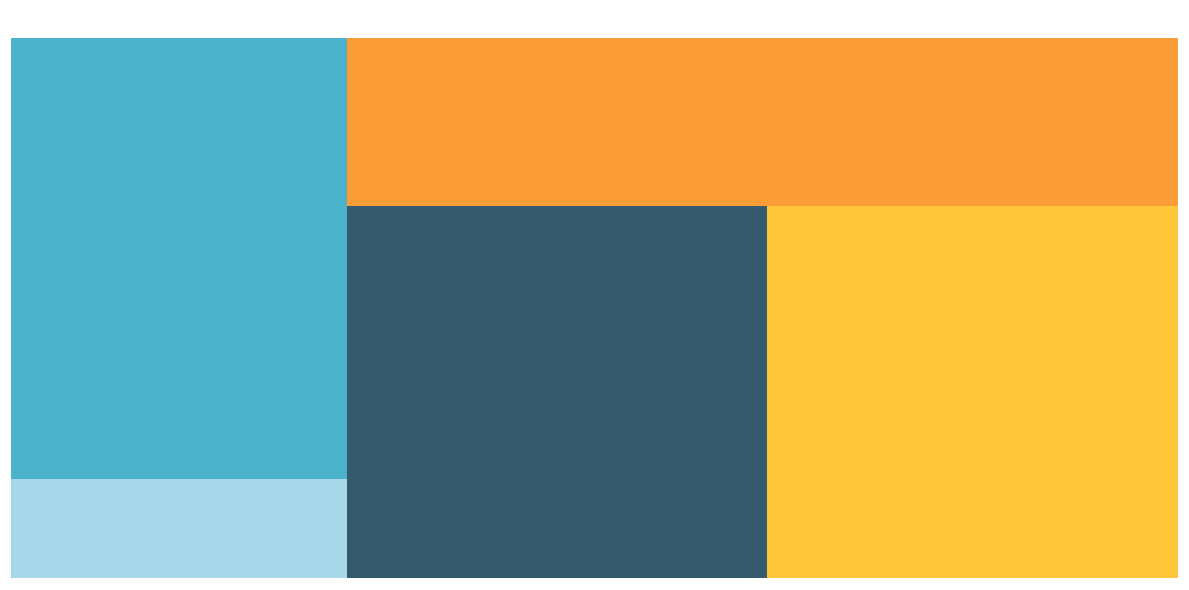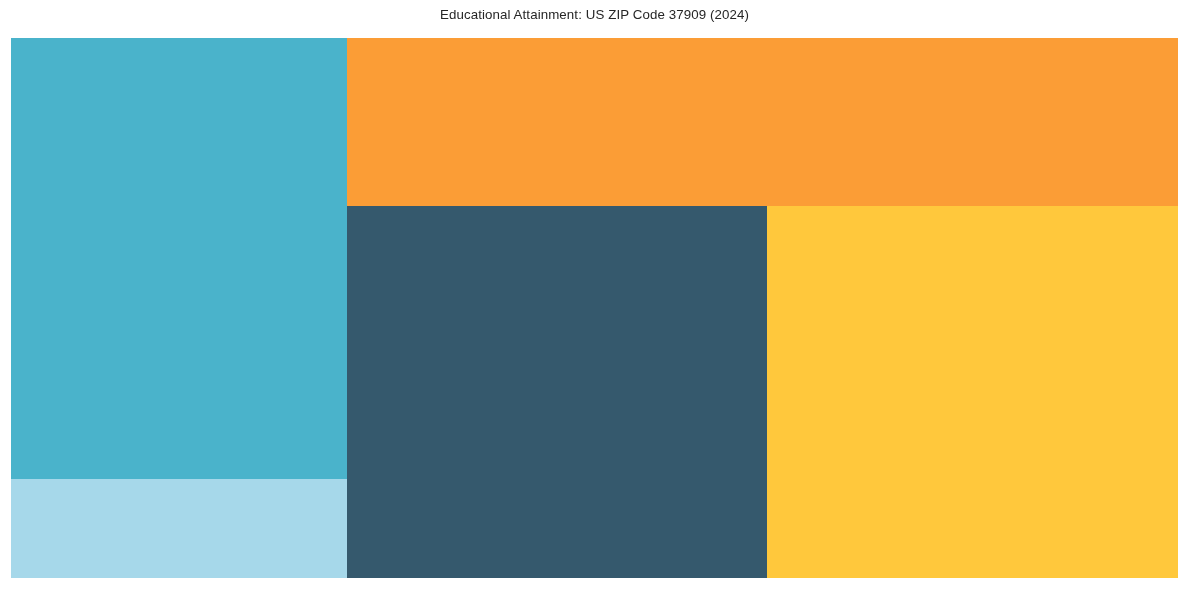--- a/index.html
+++ b/index.html
@@ -43,21 +43,20 @@
     position: absolute;
     box-sizing: border-box;
     overflow: hidden;
   }
 </style>
 </head>
 <body style="background: rgb(255, 255, 255);">
 
 <div id="figure">
 
-  <div id="chart-title" style="color: rgb(38, 38, 38);">Educational Attainment: US ZIP Code 37909 (2024)</div>
 
   <div id="treemap">
 
   <div class="tile" title="Some College, No Degree — 23.5%" style="left: 0px; top: 0px; width: 336px; height: 441px; background: rgb(74, 179, 203);"></div>
       <div class="tile" title="Less Than High School — 5.3%" style="left: 0px; top: 441px; width: 336px; height: 99px; background: rgb(166, 216, 234);"></div>
       <div class="tile" title="High School Graduate — 22.2%" style="left: 336px; top: 0px; width: 831px; height: 168px; background: rgb(251, 157, 54);"></div>
       <div class="tile" title="Bachelor's Degree — 24.8%" style="left: 336px; top: 168px; width: 420px; height: 372px; background: rgb(53, 89, 109);"></div>
       <div class="tile" title="Graduate or Professional Degree — 24.3%" style="left: 756px; top: 168px; width: 411px; height: 372px; background: rgb(255, 200, 60);"></div>
     </div>
 

